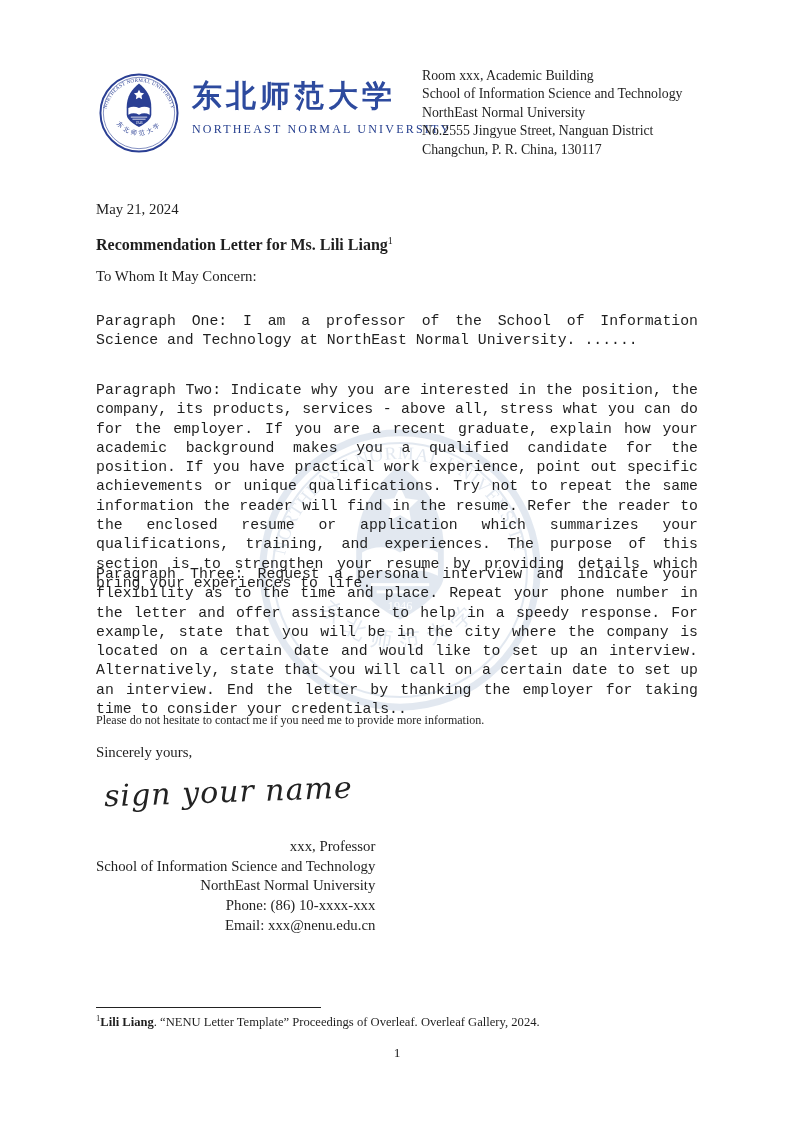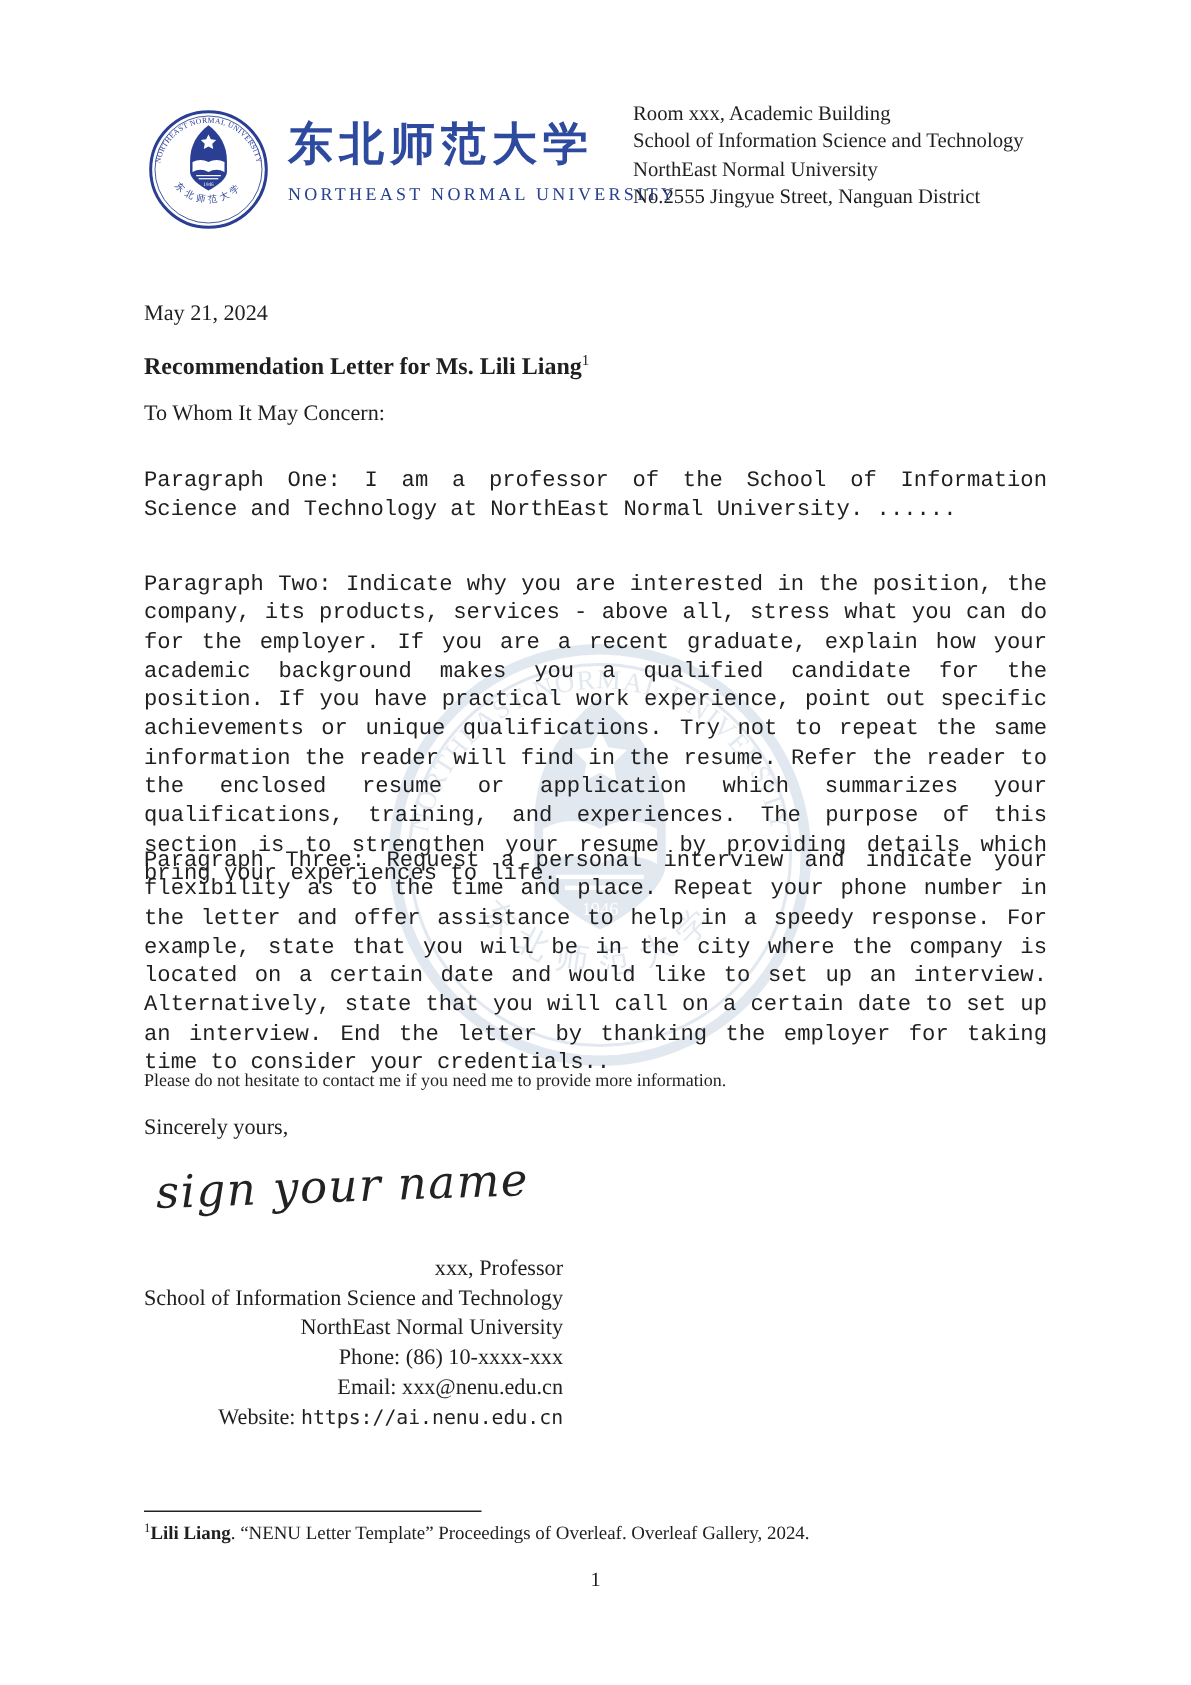--- a/index.html
+++ b/index.html
@@ -117,20 +117,21 @@
     <div class="brand">
       <div class="brand-cn">东北师范大学</div>
       <div class="brand-en">NORTHEAST NORMAL UNIVERSITY</div>
     </div>
 
     <div class="address">
       <div>Room xxx, Academic Building</div>
       <div>School of Information Science and Technology</div>
       <div>NorthEast Normal University</div>
       <div>No.2555 Jingyue Street, Nanguan District</div>
+      <div>Changchun, P. R. China, 130117</div>
     </div>
   </div>
 
   <div class="content">
     <div class="date">May 21, 2024</div>
 
     <div class="ltr-title">
       <span>Recommendation Letter for Ms. Lili Liang</span><sup>1</sup>
     </div>
 
@@ -144,23 +145,20 @@
     <div class="valediction">Sincerely yours,</div>
 
     <div class="signature">sign your name</div>
 
     <div class="sig-block">
       <div>xxx, Professor</div>
       <div>School of Information Science and Technology</div>
       <div>NorthEast Normal University</div>
       <div>Phone: (86) 10-xxxx-xxx</div>
       <div>Email: xxx@nenu.edu.cn</div>
-      <div>
-        <span>Website: </span><span class="mono">https://ai.nenu.edu.cn</span>
-      </div>
     </div>
   </div>
 
   <div class="footnote-rule"></div>
   <div class="footnote">
     <sup>1</sup><b>Lili Liang</b><span>. “NENU Letter Template” Proceedings of Overleaf. Overleaf Gallery, 2024.</span>
   </div>
 
   <div class="page-number">1</div>
 </div>

